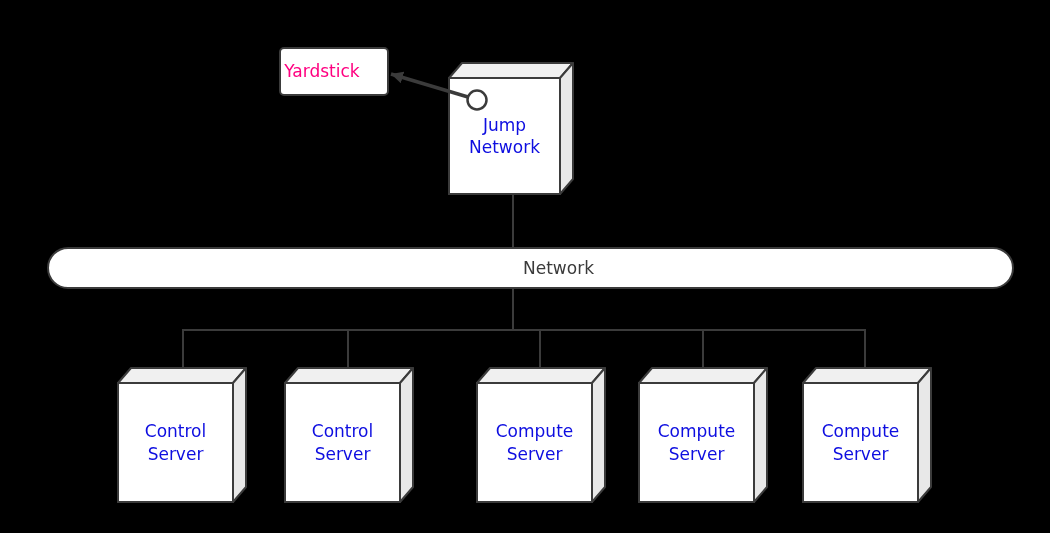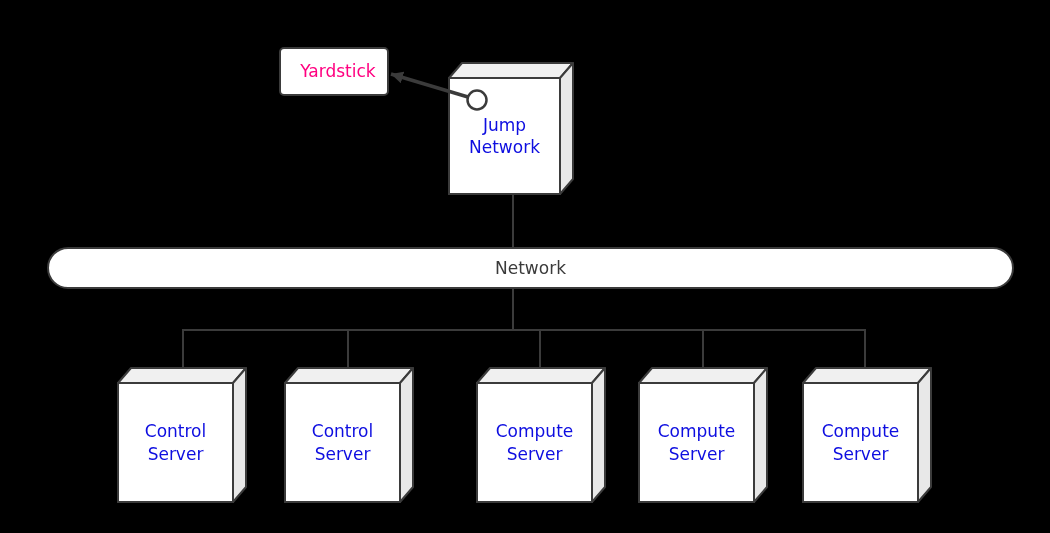--- a/index.html
+++ b/index.html
@@ -26,21 +26,21 @@
     align-items: center;
     justify-content: center;
     text-align: center;
     font-size: 17px;
     line-height: 1.3;
     pointer-events: none;
     word-wrap: break-word;
   }
   .label-yardstick { color: #ff0080; }
   .label-node      { color: #0e0ee0; }
-  .label-network   { color: #3b3b3b; }
+  .label-network   { color: #3b3b3b; padding-left: 28px; }
 </style>
 </head>
 <body>
 
 <div class="stage">
 
   <svg width="1050" height="533" viewBox="0 0 1050 533">
     <defs>
       <marker id="arrowhead" markerUnits="userSpaceOnUse" markerWidth="15" markerHeight="13" refX="12" refY="6" orient="auto">
         <path d="M0,0 L12,6 L0,12 Z" fill="#3b3b3b"></path>
@@ -97,21 +97,21 @@
       <rect x="639" y="383" width="115" height="119" fill="#ffffff" stroke="#3b3b3b" stroke-width="2"></rect>
     </g>
 
     <g>
       <polygon points="803,383 816,368 931,368 918,383" fill="#f0f0f0" stroke="#3b3b3b" stroke-width="2" stroke-linejoin="round"></polygon>
       <polygon points="918,383 931,368 931,487 918,502" fill="#e8e8e8" stroke="#3b3b3b" stroke-width="2" stroke-linejoin="round"></polygon>
       <rect x="803" y="383" width="115" height="119" fill="#ffffff" stroke="#3b3b3b" stroke-width="2"></rect>
     </g>
   </svg>
 
-  <div class="label label-yardstick" style="left:280px; top:48px; width:116px; height:47px;">Yardstick</div>
+  <div class="label label-yardstick" style="left:264px; top:48px; width:116px; height:47px;">Yardstick</div>
 
   <div class="label label-node" style="left:459px; top:78px; width:91px; height:116px;">Jump Network</div>
 
   <div class="label label-network" style="left:48px; top:248px; width:965px; height:40px;">Network</div>
 
   <div class="label label-node" style="left:126px; top:383px; width:99px; height:119px;">Control Server</div>
 
   <div class="label label-node" style="left:293px; top:383px; width:99px; height:119px;">Control Server</div>
 
   <div class="label label-node" style="left:485px; top:383px; width:99px; height:119px;">Compute Server</div>

